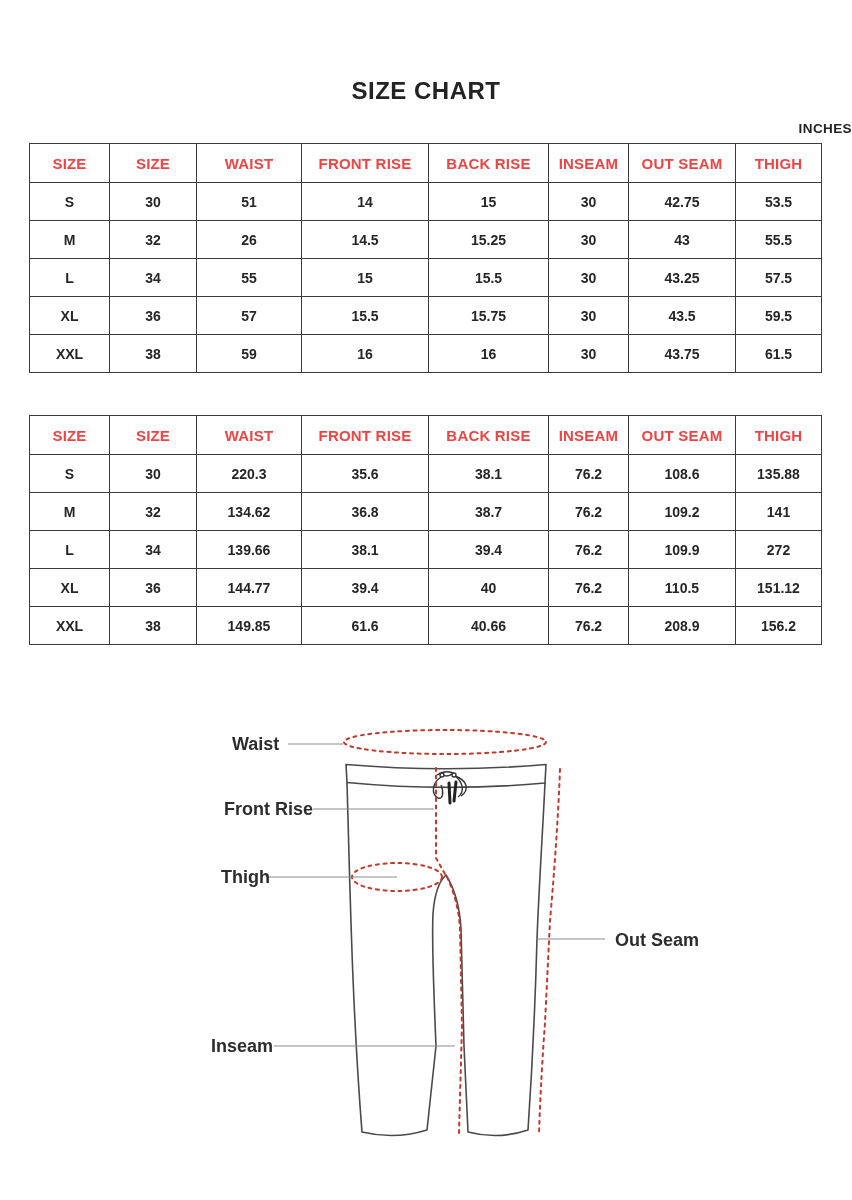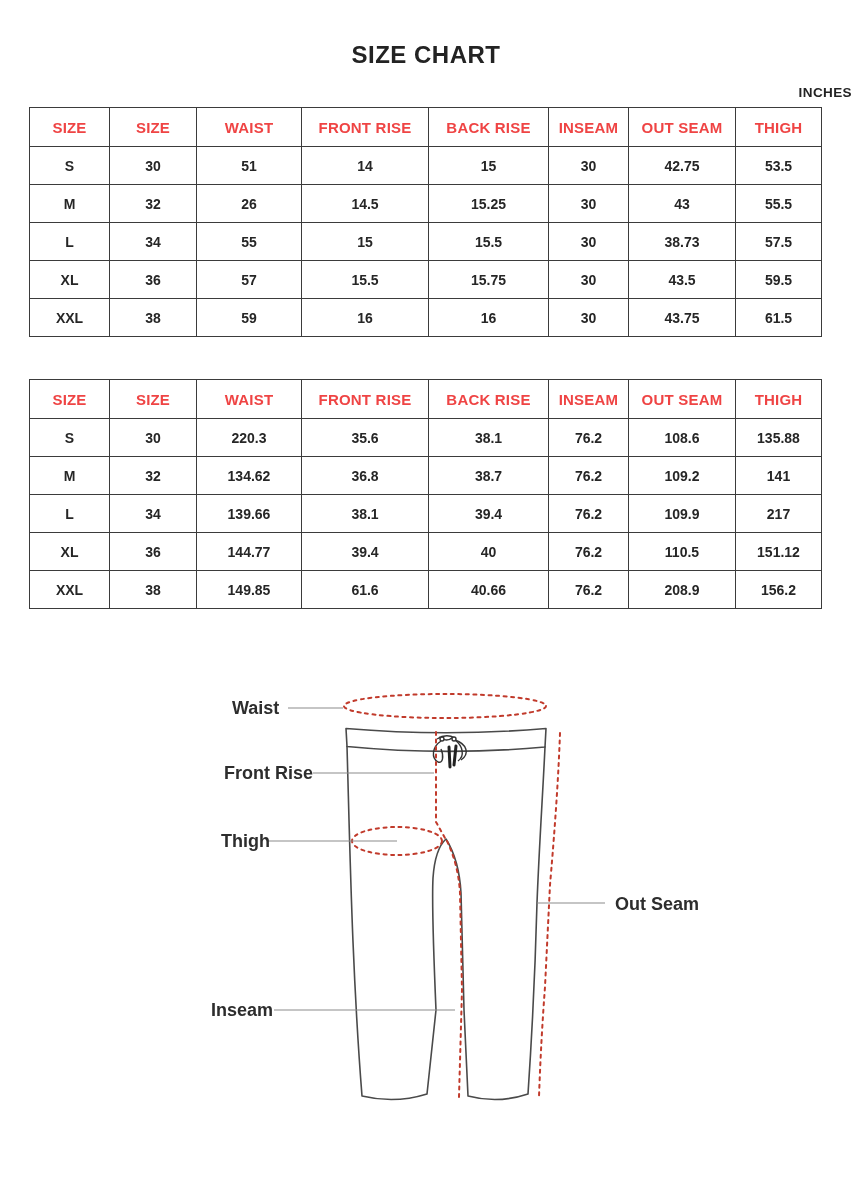--- a/index.html
+++ b/index.html
@@ -1,19 +1,19 @@
 <!DOCTYPE html>
 <html><head>
 <meta charset="utf-8">
 <style>
   * { margin:0; padding:0; box-sizing:border-box; }
   html,body { background:#ffffff; }
   #page {
     position:relative; width:852px; height:1152px; background:#ffffff;
-    font-family:"Liberation Sans", sans-serif; color:#222; overflow:hidden;
+    font-family:"Liberation Sans", sans-serif; color:#222; overflow:hidden;margin-top:36px;
   }
   .title {
     position:absolute; top:41px; left:0; width:852px; text-align:center;
     font-size:24px; font-weight:700; letter-spacing:.5px; color:#232323;
   }
   .unit-label {
     position:absolute; left:0; width:852px; text-align:right;
     font-size:13.5px; font-weight:700; letter-spacing:.4px; color:#232323;
   }
   .size-table {
@@ -94,21 +94,21 @@
           <td>43</td>
           <td>55.5</td>
         </tr>
         <tr>
           <td>L</td>
           <td>34</td>
           <td>55</td>
           <td>15</td>
           <td>15.5</td>
           <td>30</td>
-          <td>38.73</td>
+          <td>43.25</td>
           <td>57.5</td>
         </tr>
         <tr>
           <td>XL</td>
           <td>36</td>
           <td>57</td>
           <td>15.5</td>
           <td>15.75</td>
           <td>30</td>
           <td>43.5</td>
@@ -173,21 +173,21 @@
           <td>141</td>
         </tr>
         <tr>
           <td>L</td>
           <td>34</td>
           <td>139.66</td>
           <td>38.1</td>
           <td>39.4</td>
           <td>76.2</td>
           <td>109.9</td>
-          <td>217</td>
+          <td>272</td>
         </tr>
         <tr>
           <td>XL</td>
           <td>36</td>
           <td>144.77</td>
           <td>39.4</td>
           <td>40</td>
           <td>76.2</td>
           <td>110.5</td>
           <td>151.12</td>

